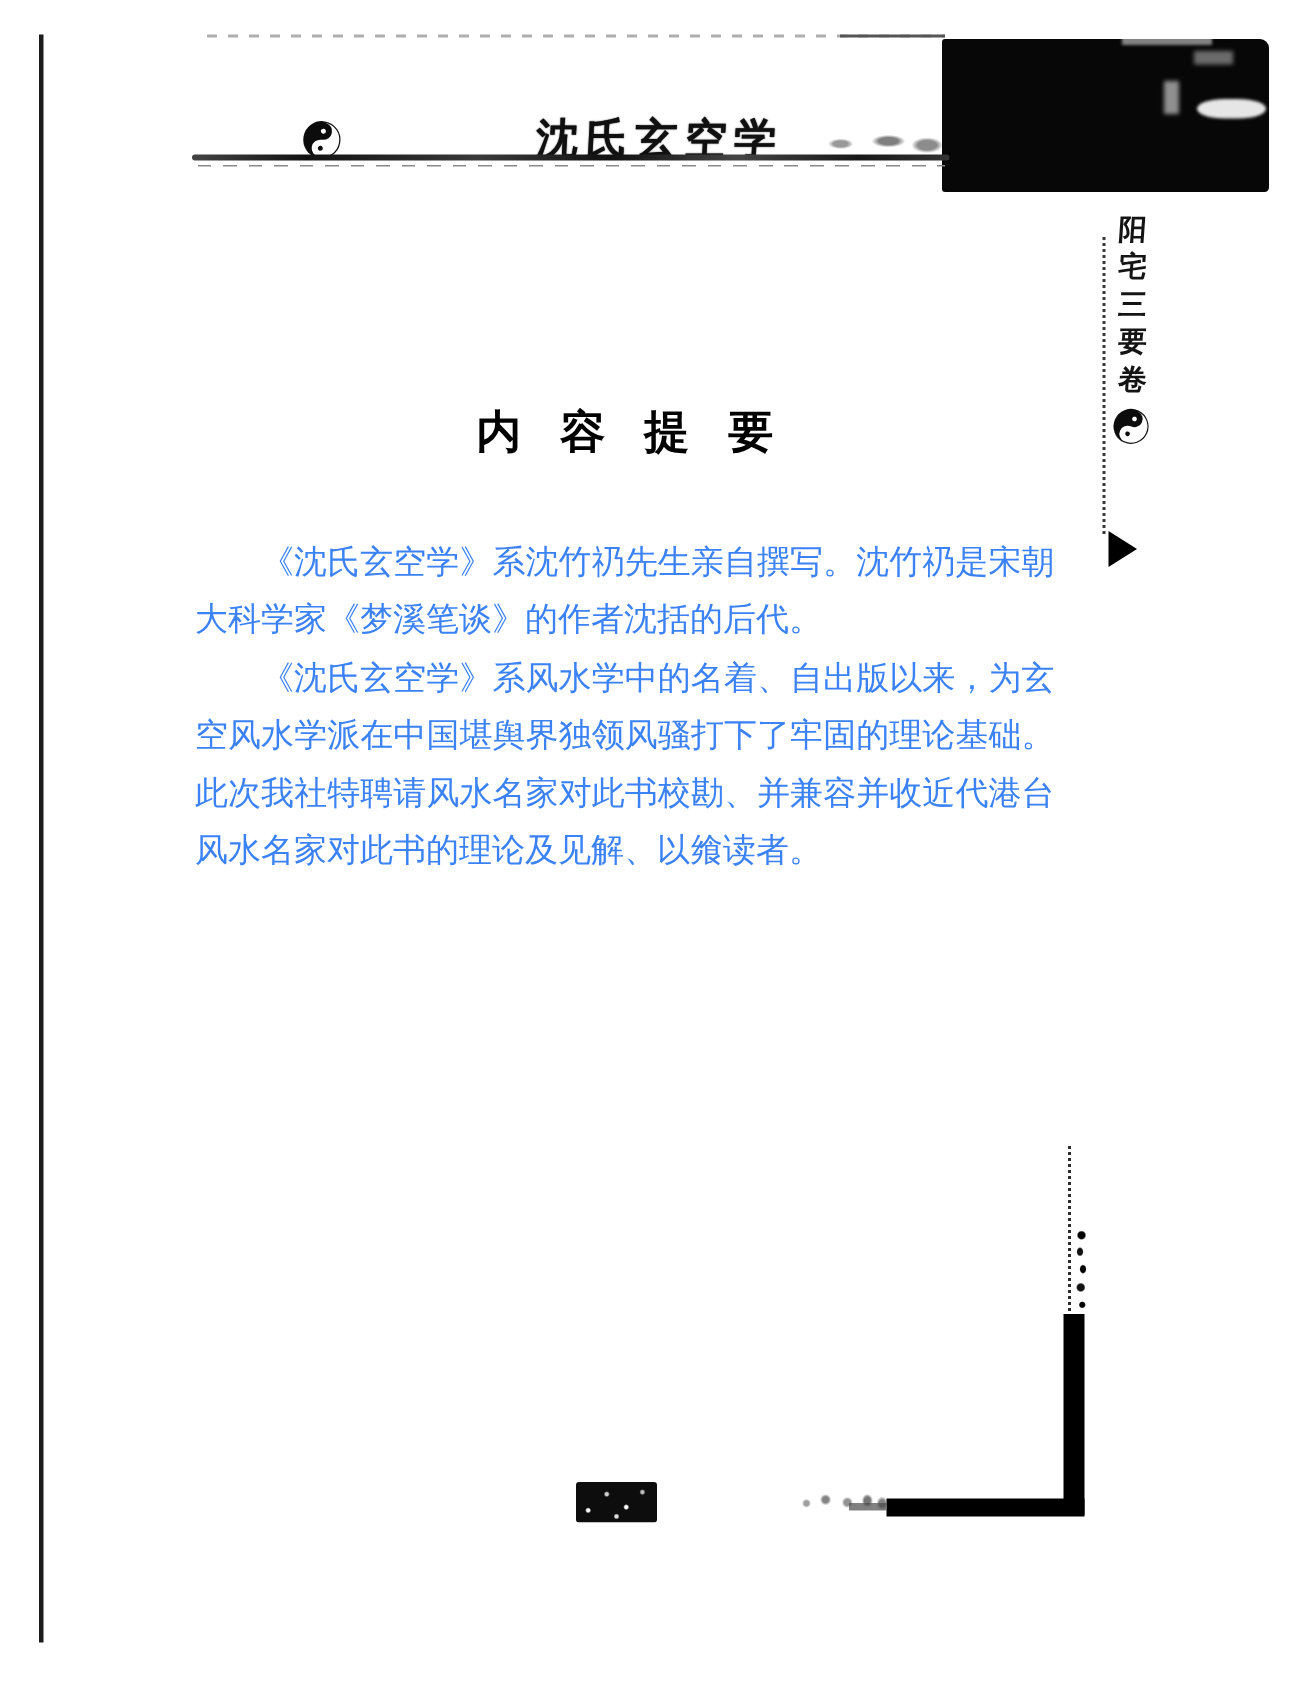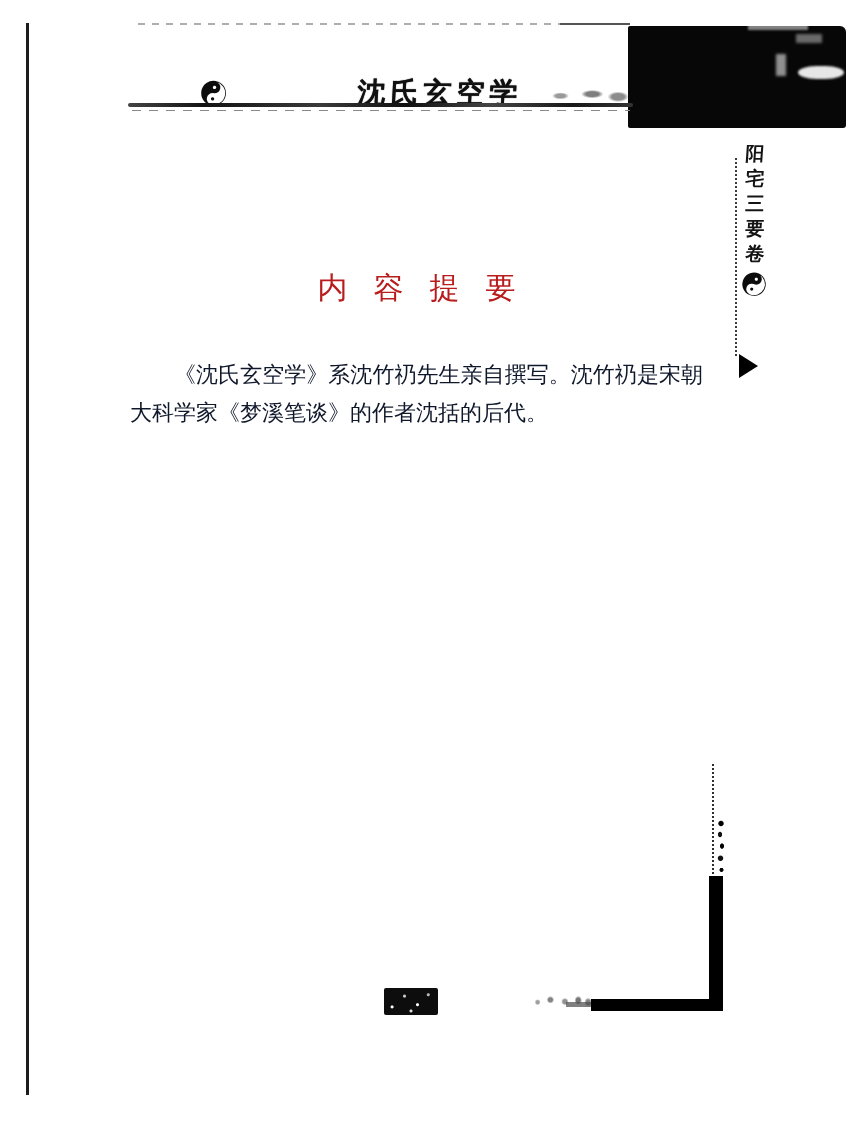--- a/index.html
+++ b/index.html
@@ -48,24 +48,24 @@
     font-size:19px;line-height:25px;font-weight:bold;text-align:center;
     font-family:"Liberation Serif","DejaVu Serif",serif;color:#141414;}
   .tab-chars span{display:block;transform:skewX(-4deg);}
   .tab-yinyang{position:absolute;left:739px;top:268px;font-size:32px;line-height:32px;
     transform:rotate(115deg);font-family:"DejaVu Sans",sans-serif;color:#0c0c0c;}
   .tab-arrow{position:absolute;left:739px;top:354px;width:0;height:0;
     border-top:12px solid transparent;border-bottom:12px solid transparent;border-left:19px solid #000;}
 
   
   .doc-heading{position:absolute;left:130px;top:268px;width:573px;text-align:center;
-    font-family:"Liberation Sans","DejaVu Sans",sans-serif;font-weight:400;
-    font-size:30px;letter-spacing:26px;padding-left:26px;box-sizing:border-box;color:#b91c1c;}
+    font-family:"Liberation Sans","DejaVu Sans",sans-serif;font-weight:700;
+    font-size:30px;letter-spacing:26px;padding-left:26px;box-sizing:border-box;color:#000000;}
   .body-text{position:absolute;left:130px;top:356px;width:573px;
-    font-size:22px;line-height:38.4px;text-align:justify;color:#0f172a;}
+    font-size:22px;line-height:38.4px;text-align:justify;color:#3b82f6;}
   .body-text p{margin:0;text-indent:2em;}
 
   
   .bottom-blob{position:absolute;left:384px;top:988px;width:54px;height:27px;border-radius:2px;
     background:
       radial-gradient(circle 2px at 15% 70%,#fff 0 1px,transparent 2px),
       radial-gradient(circle 2px at 38% 30%,#cfcfcf 0 1px,transparent 2px),
       radial-gradient(circle 2px at 62% 62%,#fff 0 1px,transparent 2px),
       radial-gradient(circle 2px at 82% 25%,#bbb 0 1px,transparent 2px),
       radial-gradient(circle 2px at 50% 85%,#ddd 0 1px,transparent 2px),
@@ -119,20 +119,21 @@
       <span>要</span>
       <span>卷</span>
     </div>
   <div class="tab-yinyang">☯</div>
   <div class="tab-arrow"></div>
 
   <div class="doc-heading">内容提要</div>
 
   <div class="body-text">
       <p>《沈氏玄空学》系沈竹礽先生亲自撰写。沈竹礽是宋朝大科学家《梦溪笔谈》的作者沈括的后代。</p>
+      <p>《沈氏玄空学》系风水学中的名着、自出版以来，为玄空风水学派在中国堪舆界独领风骚打下了牢固的理论基础。此次我社特聘请风水名家对此书校勘、并兼容并收近代港台风水名家对此书的理论及见解、以飨读者。</p>
     </div>
 
   <div class="bottom-blob"></div>
   <div class="bottom-faint-marks"></div>
   <div class="corner-dotted-line"></div>
   <div class="micro-marks"></div>
   <div class="corner-vbar"></div>
   <div class="corner-hbar"></div>
   <div class="corner-hbar-stub"></div>
 

